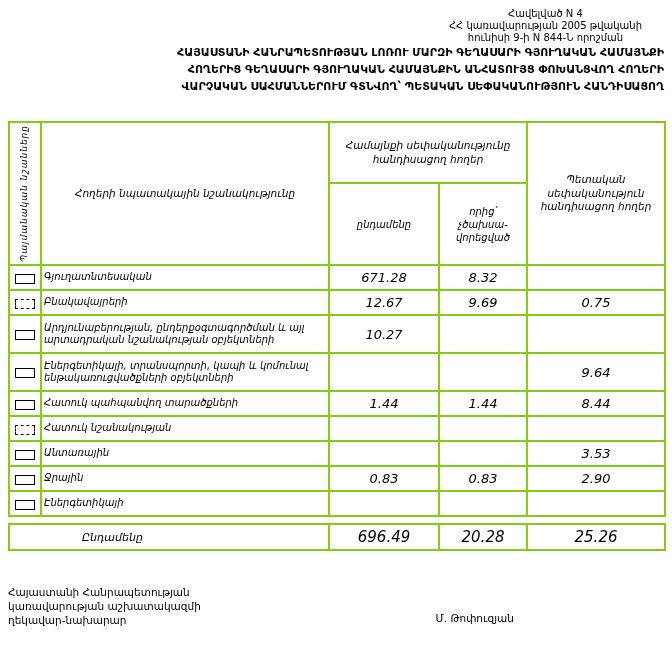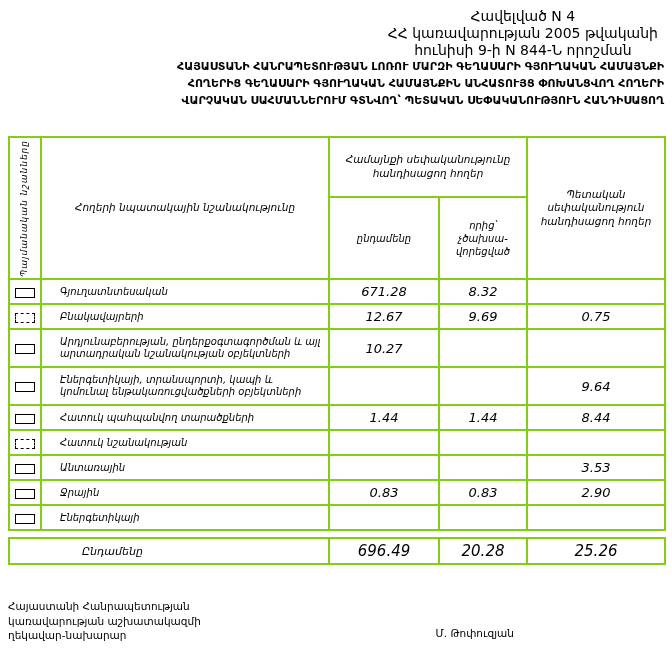--- a/index.html
+++ b/index.html
@@ -13,23 +13,23 @@
     width: 672px;
     min-height: 660px;
     padding: 8px 8px 10px 8px;
     background: #fff;
     position: relative;
   }
   
   .annex {
     width: fit-content;
     margin-left: auto;
-    margin-right: 6px;
-    text-align: center;
-    font-size: 14px;
+    margin-right: 22px;
+    text-align: center;
+    font-size: 10px;
     line-height: 1.2;
   }
   
   .doc-title {
     text-align: center;
     font-weight: bold;
     font-size: 13px;
     letter-spacing: 7px;
     margin: 20px 0 14px 0;
   }
@@ -68,21 +68,21 @@
     transform: rotate(180deg);
     margin: 0 auto;
     font-size: 9px;
     white-space: nowrap;
     letter-spacing: 1px;
   }
   td.sym { text-align: center; }
   td.purpose {
     font-size: 10px;
     text-align: left;
-    padding-left: 18px;
+    padding-left: 2px;
     line-height: 1.25;
     margin-left: 12px;
   }
   td.num {
     font-size: 13px;
     text-align: center;
   }
   tr.r { height: 22px; }
   tr.r-tall { height: 38px; }
   .box {

